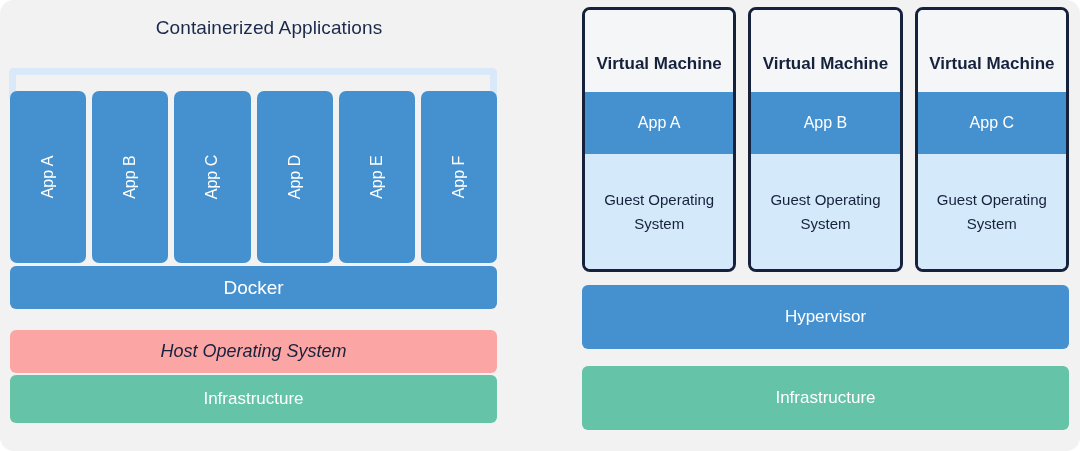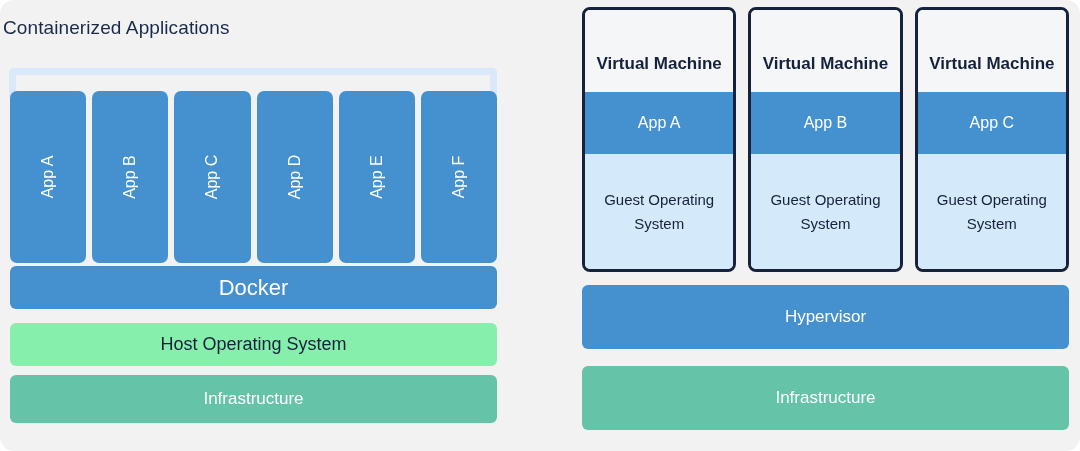--- a/index.html
+++ b/index.html
@@ -25,23 +25,24 @@
   #left-panel {
     position: absolute;
     left: 0;
     top: 0;
     width: 540px;
     height: 451px;
   }
 
   #containers-title {
     position: absolute;
-    left: 3px;
+    left: 16px;
     top: 17px;
     width: 506px;
+    text-align: center;
     font-size: 19px;
     color: #1b2a4a;
     letter-spacing: 0.1px;
   }
 
   
   #container-bracket {
     position: absolute;
     left: 9px;
     top: 68px;
@@ -87,28 +88,29 @@
     display: flex;
     align-items: center;
     justify-content: center;
     box-sizing: border-box;
   }
   #docker-bar {
     top: 266px;
     height: 43px;
     background: #4591cf;
     color: #ffffff;
-    font-size: 22px;
+    font-size: 19px;
   }
   #host-os-bar {
-    top: 323px;
+    top: 330px;
     height: 43px;
-    background: #86efac;
+    background: #fca5a5;
     color: #16223c;
     font-size: 18px;
+    font-style: italic;
   }
   #left-infra-bar {
     top: 375px;
     height: 48px;
     background: #65c3a7;
     color: #ffffff;
     font-size: 17px;
   }
 
   

